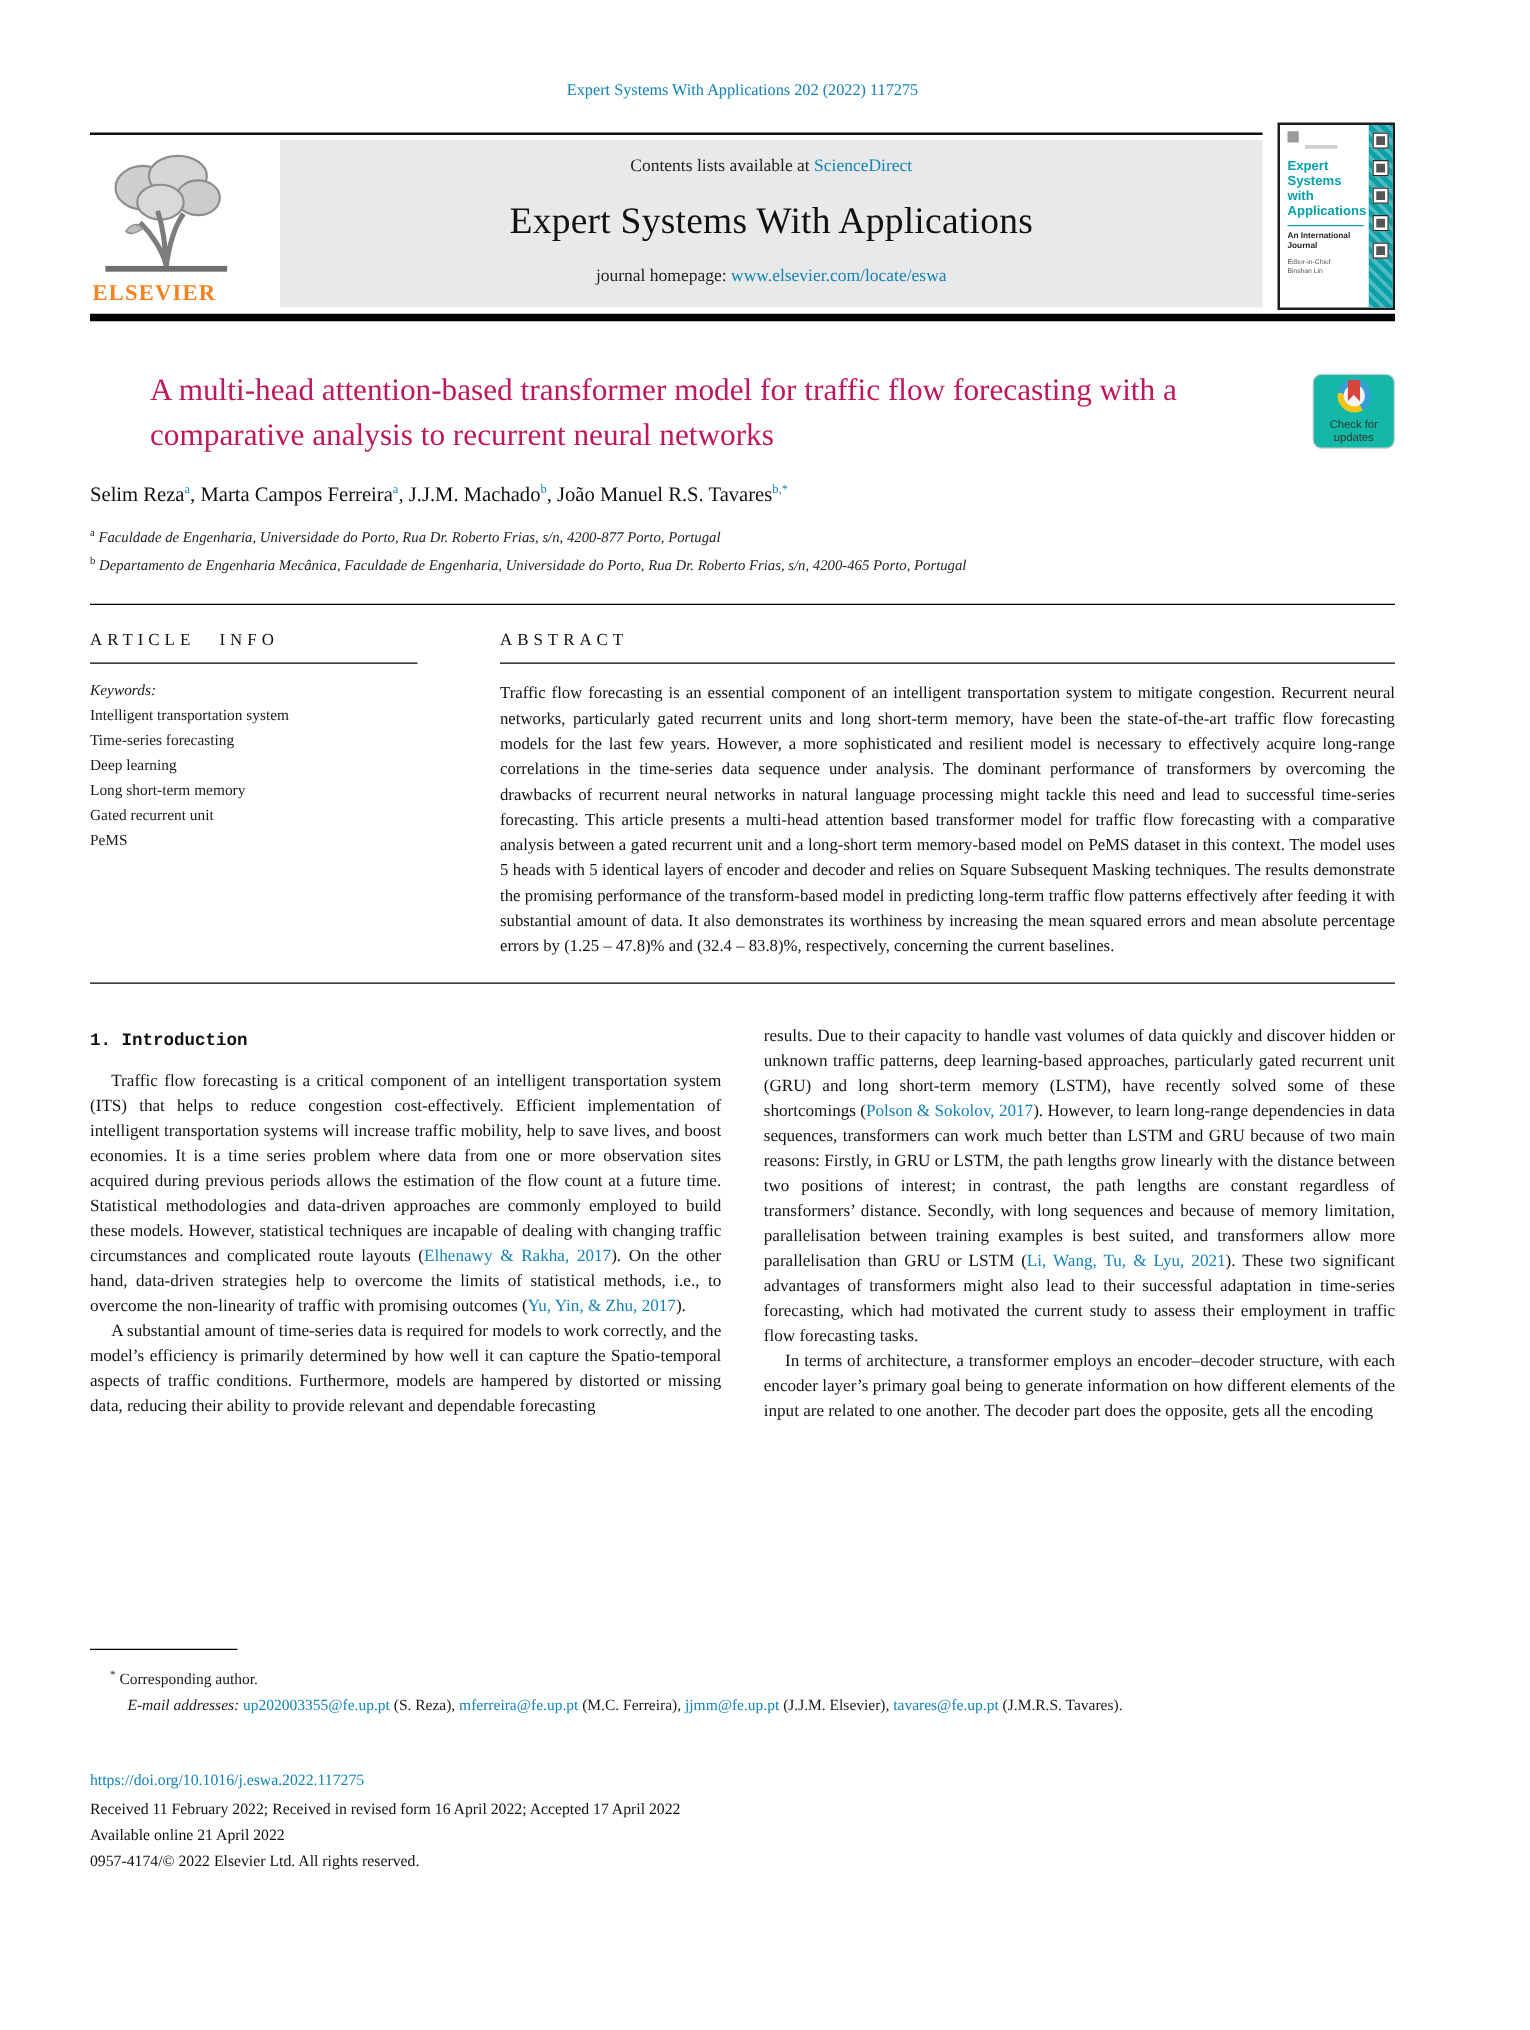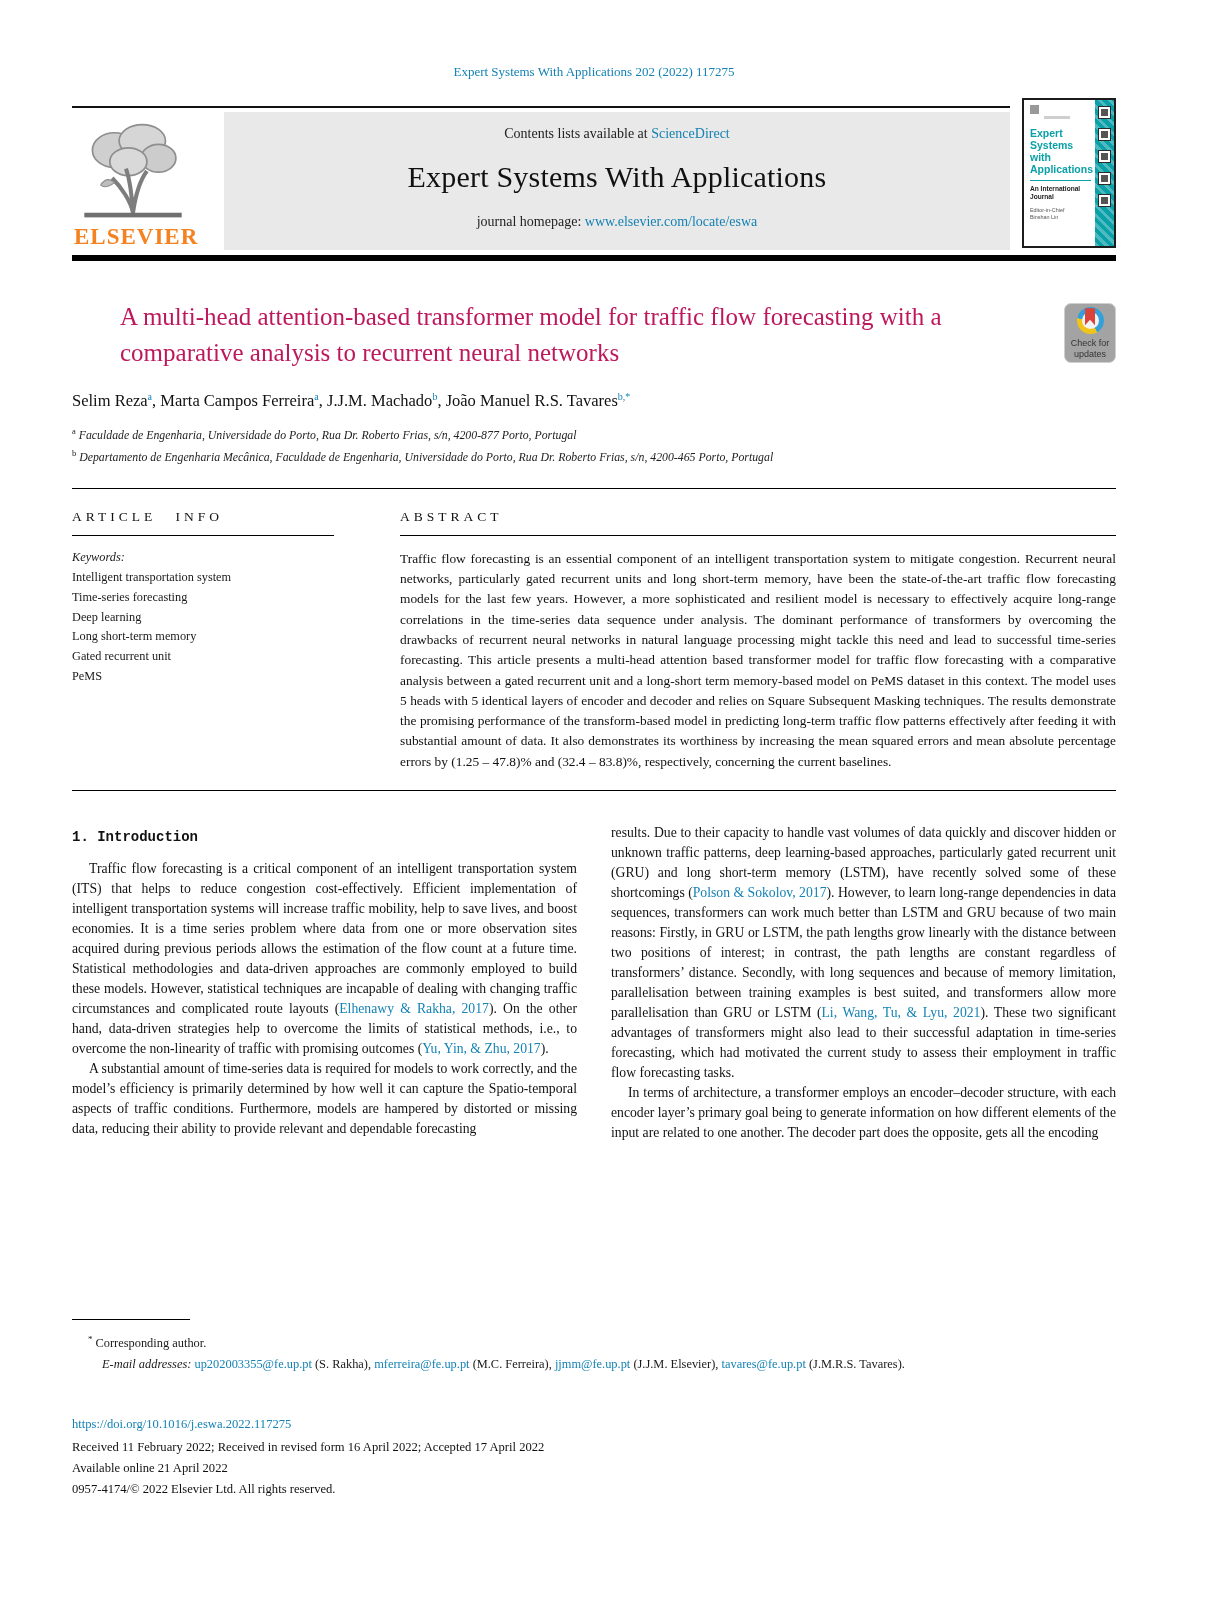--- a/index.html
+++ b/index.html
@@ -19,21 +19,21 @@
   a, .linklike { color:var(--link); text-decoration:none; cursor:pointer; }
 
   
   .citation { text-align:center; font-size:13px; color:var(--link); margin-bottom:26px; }
 
   
   .masthead { position:relative; }
   .mast-rule-top { width:938px; border-top:2px solid #111; }
   .mast-row { display:flex; width:938px; margin-top:4px; align-items:stretch; }
   .logo-box { width:152px; padding:8px 10px 0 2px; display:flex; flex-direction:column; align-items:flex-start; }
-  .elsevier-word { font-size:23px; letter-spacing:1px; color:var(--elsevier-orange); font-weight:bold; margin-top:2px; }
+  .elsevier-word { font-size:18px; letter-spacing:1px; color:var(--elsevier-orange); font-weight:bold; margin-top:2px; }
   .gray-box { flex:1; background:#e9e9e9; text-align:center; padding:14px 12px 16px; }
   .contents-line { font-size:14px; color:#222; }
   .journal-title { font-size:30px; margin:18px 0 20px; color:#111; letter-spacing:.2px; }
   .homepage-line { font-size:14px; color:#222; }
 
   
   .cover { position:absolute; right:0; top:-8px; width:94px; height:150px; border:2px solid #1c1c1c; background:#fff; display:flex; }
   .cover-main { flex:1; padding:5px 2px 4px 6px; font-family:"Liberation Sans", sans-serif; }
   .cover-crest { width:9px; height:9px; background:#999; margin-bottom:2px; }
   .cover-issn { width:26px; height:3px; background:#cfcfcf; margin:0 0 8px 14px; }
@@ -46,21 +46,21 @@
       var(--cover-teal);
       display:flex; flex-direction:column; align-items:center; padding-top:6px; }
   .cover-icon { width:13px; height:13px; background:#fff; border:1px solid #2a2a2a; margin-bottom:9px; display:flex; align-items:center; justify-content:center; }
   .cover-icon i { display:block; width:7px; height:7px; background:#555; }
 
   .thick-bar { height:6px; background:#000; margin-top:5px; width:100%; }
 
   
   .title-row { display:flex; justify-content:space-between; align-items:flex-start; margin-top:38px; }
   h1.article-title { font-weight:normal; font-size:25px; line-height:1.42; max-width:905px; color:#be185d;margin-left:48px; }
-  .check-badge { width:52px; height:60px; background:#a3a3a3; border:1px solid #cfcfcf; border-radius:7px;
+  .check-badge { width:66px; height:60px; background:#14b8a6; border:1px solid #cfcfcf; border-radius:7px;
       display:flex; flex-direction:column; align-items:center; justify-content:center; margin-top:4px; cursor:pointer; }
   .cfu-ring { width:27px; height:27px; border-radius:50%; position:relative;
       background:conic-gradient(from 150deg, #f0c419 0 130deg, #35a0d8 130deg 360deg); }
   .cfu-ring::after { content:""; position:absolute; inset:5px; background:#f3f3f3; border-radius:50%; }
   .cfu-bookmark { position:absolute; left:8.5px; top:1px; width:10px; height:17px; background:#d94339; z-index:2;
       clip-path:polygon(0 0,100% 0,100% 100%,50% 68%,0 100%); }
   .cfu-text { font-family:"Liberation Sans", sans-serif; font-size:9px; color:#333; line-height:1.15; margin-top:4px; text-align:center; }
 
   
   .authors { margin-top:20px; font-size:16.5px; color:#111; }
@@ -226,21 +226,21 @@
       <p><span>In terms of architecture, a transformer employs an encoder–decoder structure, with each encoder layer’s primary goal being to generate information on how different elements of the input are related to one another. The decoder part does the opposite, gets all the encoding</span></p>
     </div>
   </div>
 
   <div class="footer">
     <div class="fn-rule"></div>
     <div class="fn-line fn-corresponding">
       <span class="fn-star">*</span><span>Corresponding author.</span>
     </div>
     <div class="fn-emails">
-      <span class="fn-email-label">E-mail addresses:</span><span><span class="lnk"> up202003355@fe.up.pt</span><span> (S. Rakha), </span><span class="lnk">mferreira@fe.up.pt</span><span> (M.C. Ferreira), </span><span class="lnk">jjmm@fe.up.pt</span><span> (J.J.M. Elsevier), </span><span class="lnk">tavares@fe.up.pt</span><span> (J.M.R.S. Tavares).</span></span>
+      <span class="fn-email-label">E-mail addresses:</span><span><span class="lnk"> up202003355@fe.up.pt</span><span> (S. Reza), </span><span class="lnk">mferreira@fe.up.pt</span><span> (M.C. Ferreira), </span><span class="lnk">jjmm@fe.up.pt</span><span> (J.J.M. Elsevier), </span><span class="lnk">tavares@fe.up.pt</span><span> (J.M.R.S. Tavares).</span></span>
     </div>
     <div class="doi">https://doi.org/10.1016/j.eswa.2022.117275</div>
     <div class="dates">
       <div>Received 11 February 2022; Received in revised form 16 April 2022; Accepted 17 April 2022</div>
       <div>Available online 21 April 2022</div>
       <div>0957-4174/© 2022 Elsevier Ltd. All rights reserved.</div>
     </div>
   </div>
 
 </div>

